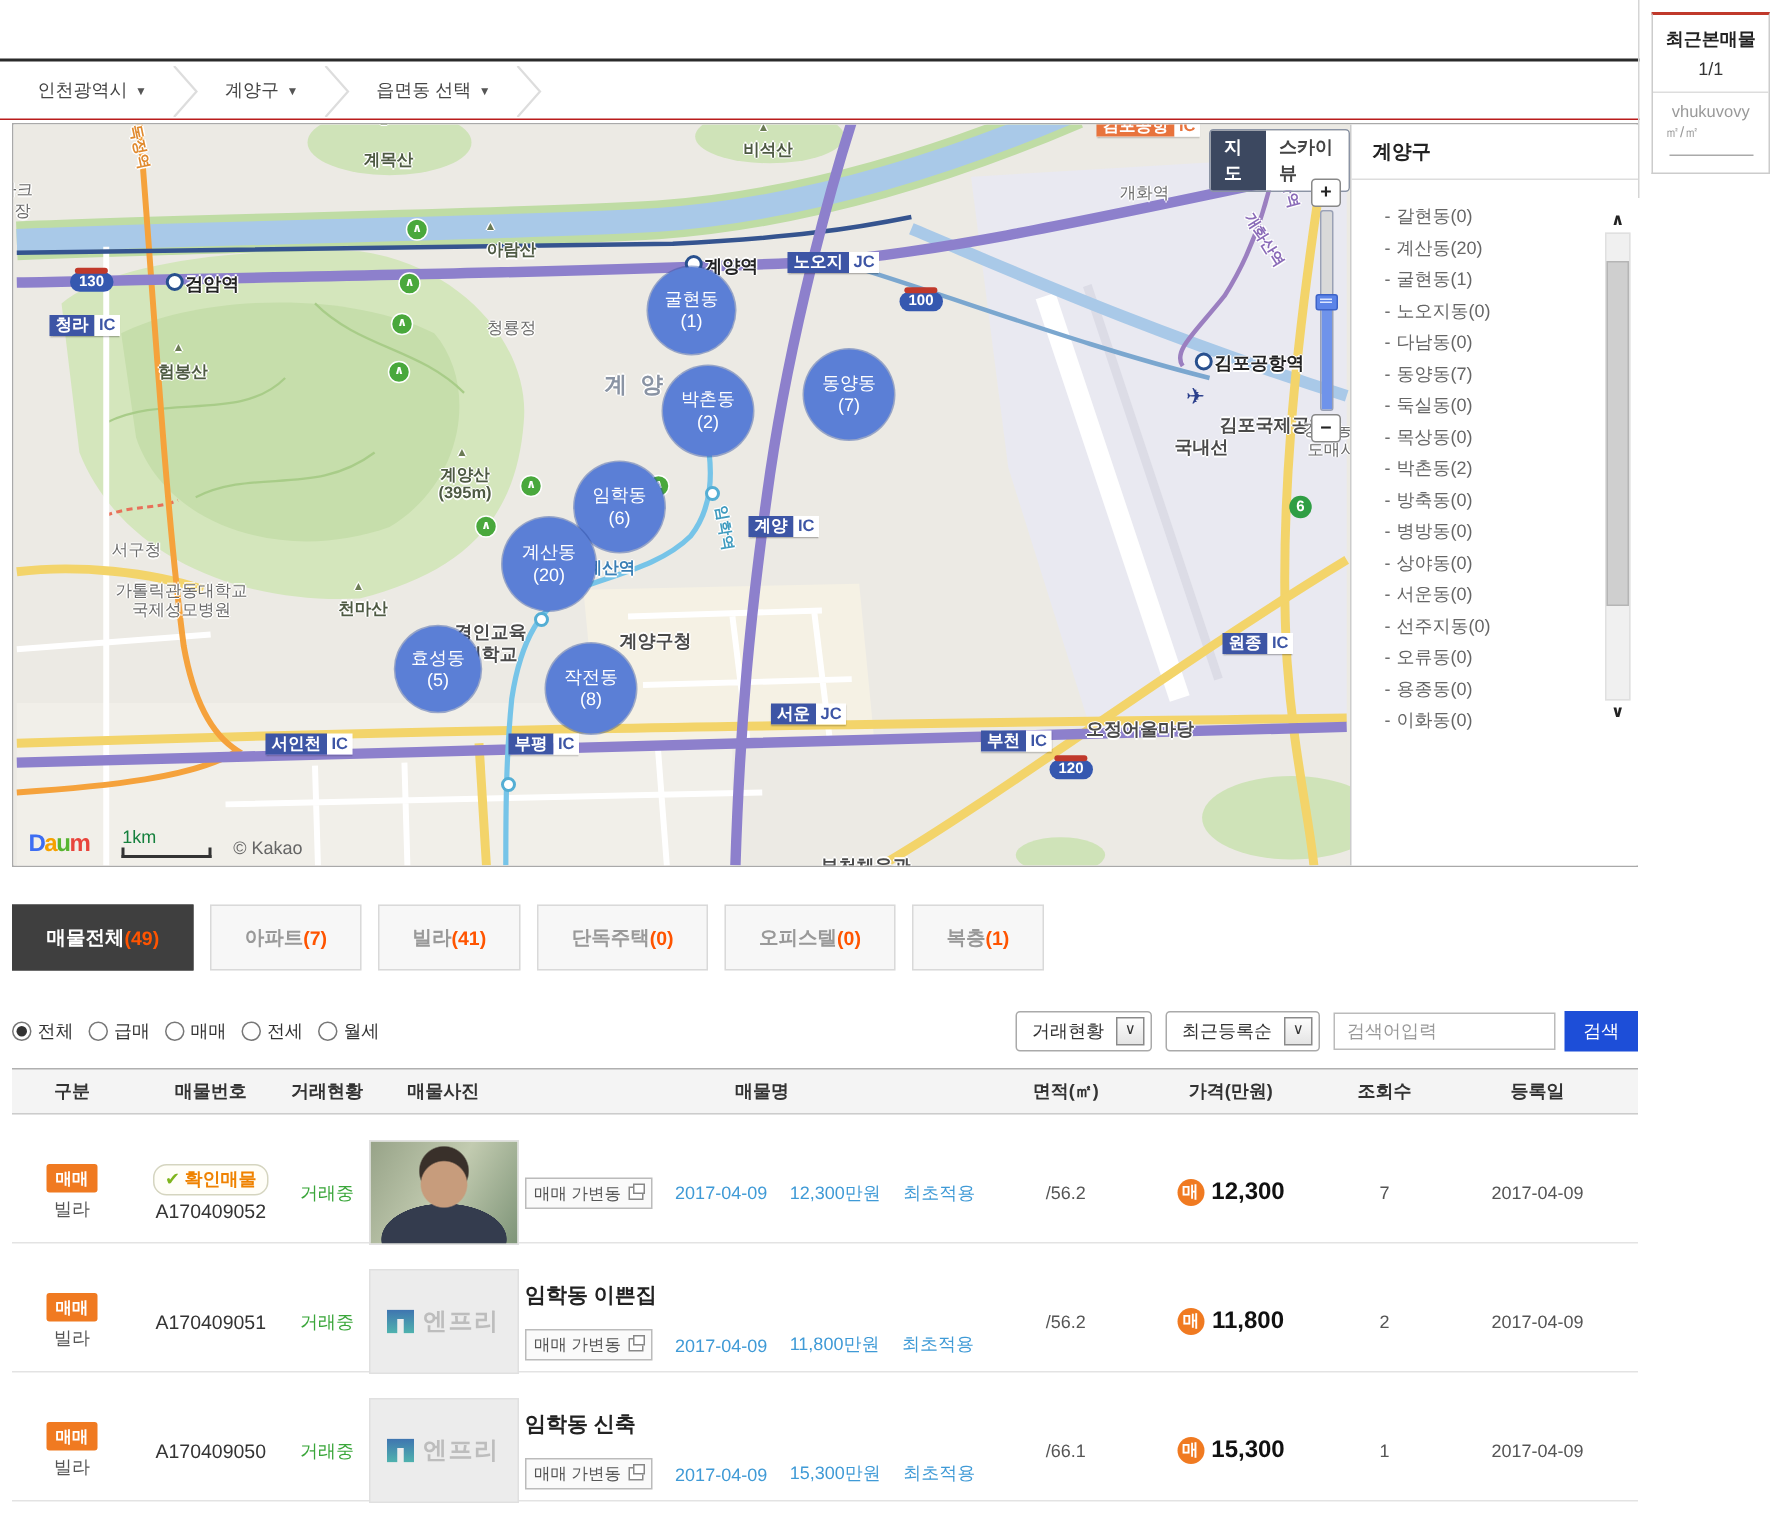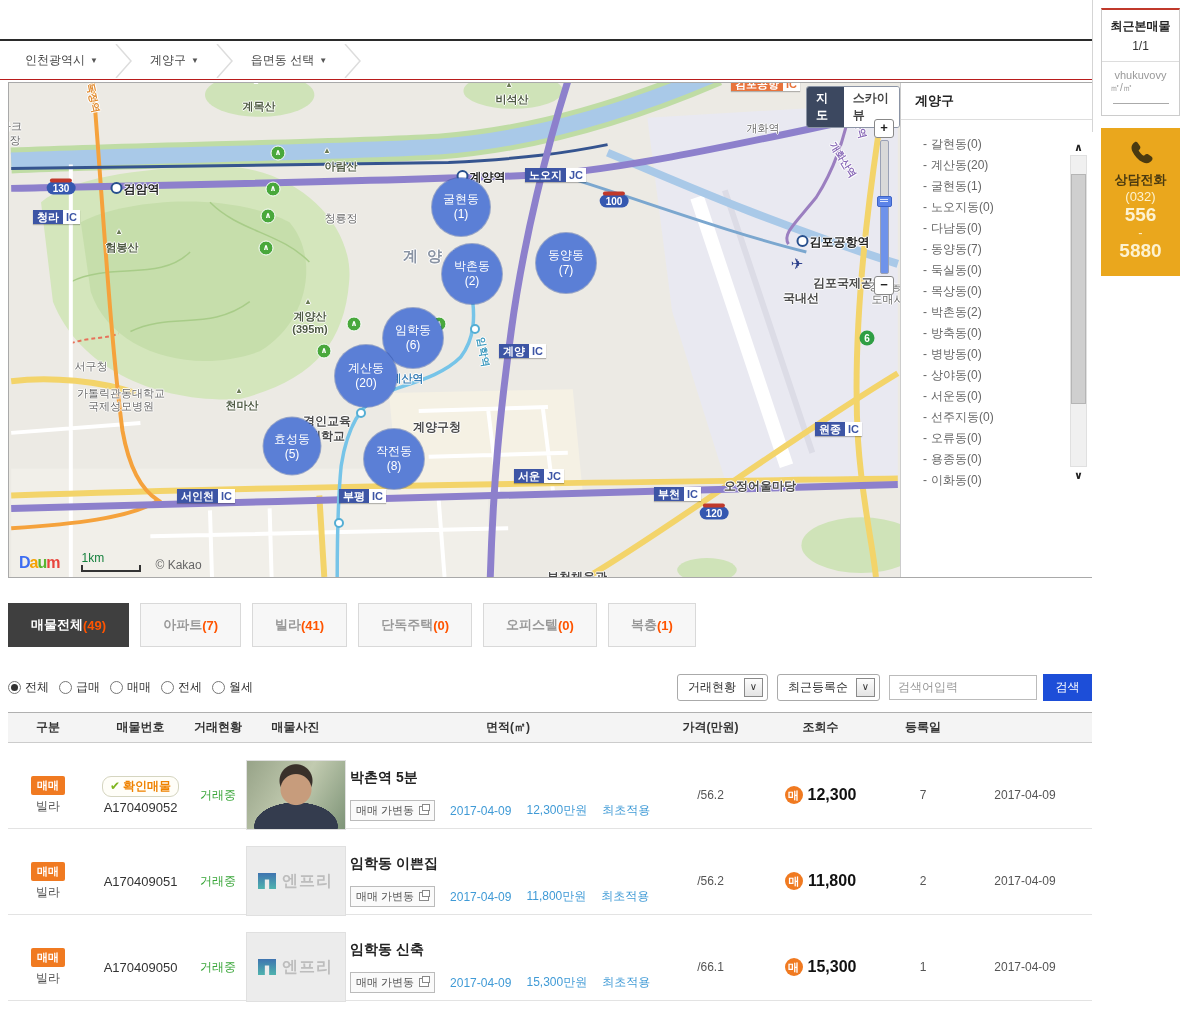--- a/index.html
+++ b/index.html
@@ -519,32 +519,20 @@
   </div>
 
   <div class="recent-box">
     <div class="recent-title">최근본매물</div>
     <div class="recent-page">1/1</div>
     <div class="recent-item">vhukuvovy</div>
     <div class="recent-area">㎡/㎡</div>
     <div class="recent-underline"></div>
   </div>
 
-  <div class="phone-box">
-    <div class="phone-ico">
-      <svg width="26" height="26" viewBox="0 0 14 14">
-          <path d="M3.6 1.2 C2 2.2 1.4 4 2.4 6.2 C3.5 8.7 5.6 10.9 8 12 C10.2 13 12 12.4 13 10.8 C13.4 10.1 13.2 9.3 12.6 8.9 L10.8 7.7 C10.3 7.4 9.6 7.5 9.2 7.9 L8.6 8.5 C7.4 7.9 6.3 6.8 5.7 5.6 L6.3 5 C6.7 4.6 6.8 3.9 6.5 3.4 L5.3 1.6 C4.9 1 4.2 0.8 3.6 1.2 Z" fill="#4a3a10"></path>
-        </svg>
-    </div>
-    <div class="phone-label">상담전화</div>
-    <div class="phone-line">(032)</div>
-    <div class="phone-line big">556</div>
-    <div class="phone-line">-</div>
-    <div class="phone-line big">5880</div>
-  </div>
 
   <div class="ltabs">
   <div class="ltab active">
     <span class="ltab-label">매물전체</span>
         <span class="ltab-count">(49)</span>
   </div>
 
   <div class="ltab">
     <span class="ltab-label">아파트</span>
         <span class="ltab-count">(7)</span>
@@ -615,20 +603,21 @@
   <div class="tbl">
     <div class="tbl-head">
   <span class="th">구분</span>
 
   <span class="th">매물번호</span>
 
   <span class="th">거래현황</span>
 
   <span class="th">매물사진</span>
 
+  <span class="th">매물명</span>
 
   <span class="th">면적(㎡)</span>
 
   <span class="th">가격(만원)</span>
 
   <span class="th">조회수</span>
 
   <span class="th">등록일</span>
 </div>
     <div class="tbl-body">
@@ -643,21 +632,20 @@
         <span class="vtext">확인매물</span>
       </span>
       <span class="lno">A170409052</span>
     </div>
     <div class="cell c-status"><span>거래중</span></div>
     <div class="cell c-photo">
       <div class="photo photo-actor"></div>
 
     </div>
     <div class="cell c-title">
-      <span class="title">박촌역 5분</span>
       <span class="meta">
         <span class="price-btn">
                 <span>매매 가변동</span>
                 <span class="popup-ico"></span>
               </span>
         <span class="blue">2017-04-09</span>
         <span class="blue">12,300만원</span>
         <span class="blue">최초적용</span>
       </span>
     </div>

